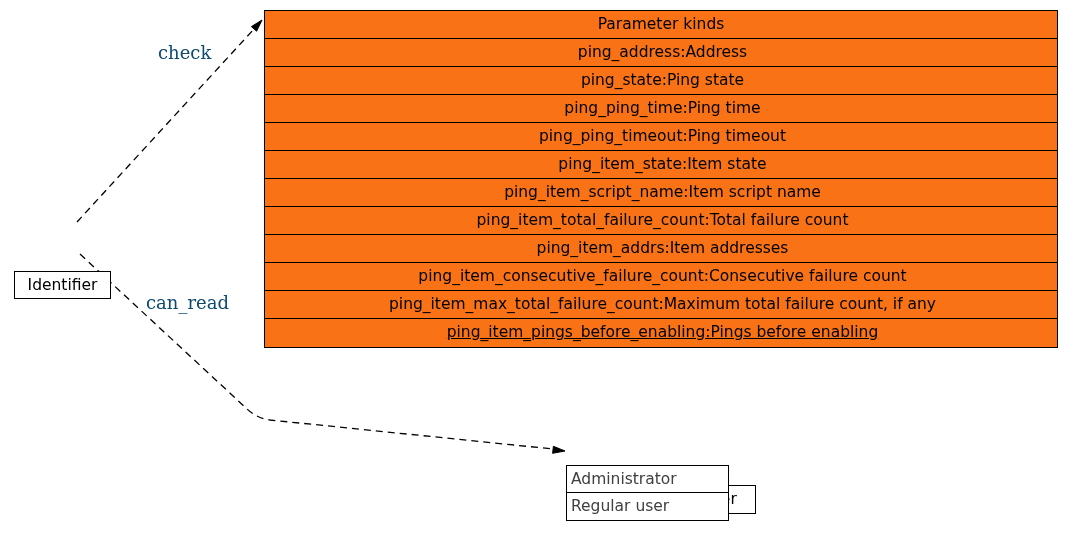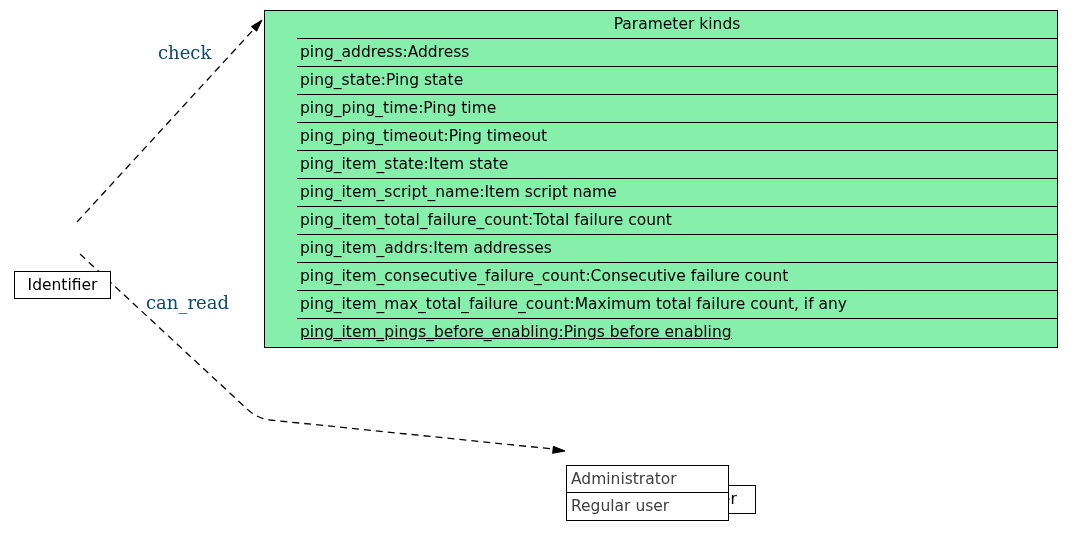--- a/index.html
+++ b/index.html
@@ -38,41 +38,40 @@
     left: 14px; top: 223px;
     width: 97px; height: 28px;
   }
   
   #param-table {
     position: absolute;
     left: 264px; top: 10px;
     width: 794px;
     box-sizing: border-box;
     border: 1px solid #000000;
-    background: #86efac;
+    background: #f97316;
     color: #000000;
     font-size: 15.5px;
-    padding-left: 32px;
   }
   #param-table .tbl-header {
     box-sizing: border-box;
     height: 28px;
     line-height: 27px;
     text-align: center;
     border-bottom: 1px solid #000000;
     white-space: nowrap;
     overflow: hidden;
   }
   #param-table .tbl-row {
     box-sizing: border-box;
     height: 28px;
     line-height: 27px;
     padding-left: 3px;
     border-bottom: 1px solid #000000;
-    text-align: left;
+    text-align: center;
     white-space: nowrap;
     overflow: hidden;
   }
   #param-table .tbl-row:last-child { border-bottom: none; text-decoration: underline; }
   
   #user-table-header {
     left: 566px; top: 437px;
     width: 190px; height: 29px;
     line-height: 27px;
   }

